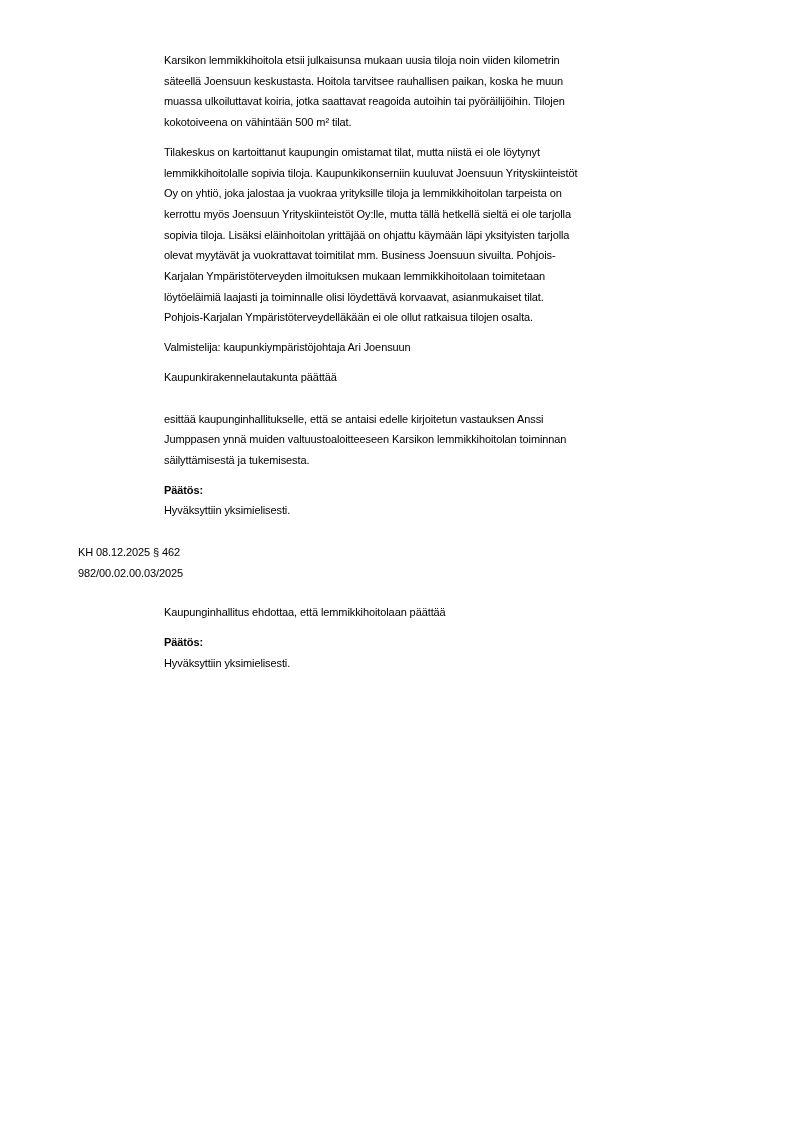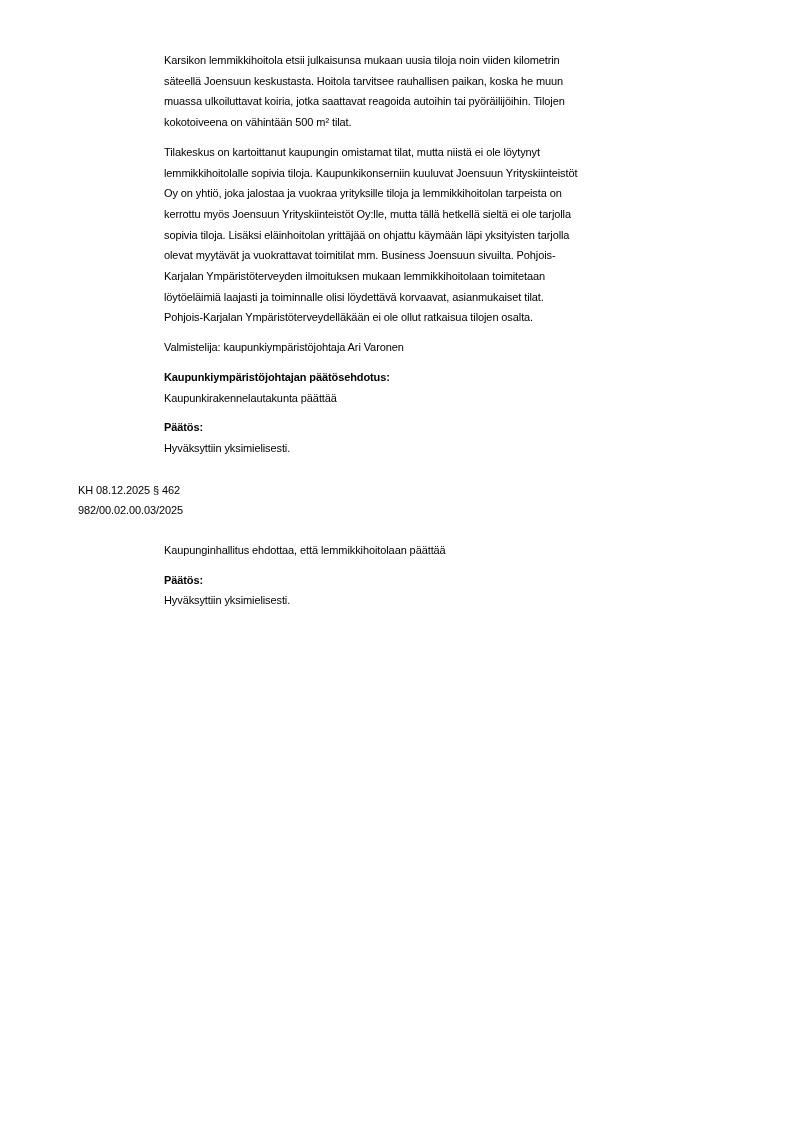--- a/index.html
+++ b/index.html
@@ -64,27 +64,29 @@
     <p>Tilakeskus on kartoittanut kaupungin omistamat tilat, mutta niistä ei ole löytynyt
 lemmikkihoitolalle sopivia tiloja. Kaupunkikonserniin kuuluvat Joensuun Yrityskiinteistöt
 Oy on yhtiö, joka jalostaa ja vuokraa yrityksille tiloja ja lemmikkihoitolan tarpeista on
 kerrottu myös Joensuun Yrityskiinteistöt Oy:lle, mutta tällä hetkellä sieltä ei ole tarjolla
 sopivia tiloja. Lisäksi eläinhoitolan yrittäjää on ohjattu käymään läpi yksityisten tarjolla
 olevat myytävät ja vuokrattavat toimitilat mm. Business Joensuun sivuilta. Pohjois-
 Karjalan Ympäristöterveyden ilmoituksen mukaan lemmikkihoitolaan toimitetaan
 löytöeläimiä laajasti ja toiminnalle olisi löydettävä korvaavat, asianmukaiset tilat.
 Pohjois-Karjalan Ympäristöterveydelläkään ei ole ollut ratkaisua tilojen osalta.</p>
 
-    <p>Valmistelija: kaupunkiympäristöjohtaja Ari Varonen</p>
+    <p>Valmistelija: kaupunkiympäristöjohtaja Ari Joensuun</p>
 
     <div class="block">
-      <p class="bold">Kaupunkiympäristöjohtajan päätösehdotus:</p>
       <p>Kaupunkirakennelautakunta päättää</p>
     </div>
 
+    <p class="pre-gap">esittää kaupunginhallitukselle, että se antaisi edelle kirjoitetun vastauksen Anssi
+Jumppasen ynnä muiden valtuustoaloitteeseen Karsikon lemmikkihoitolan toiminnan
+säilyttämisestä ja tukemisesta.</p>
 
     <div class="block">
       <p class="bold">Päätös:</p>
       <p>Hyväksyttiin yksimielisesti.</p>
     </div>
 
     <div class="kh-ref">
       <p>KH 08.12.2025 § 462</p>
       <p>982/00.02.00.03/2025</p>
     </div>

